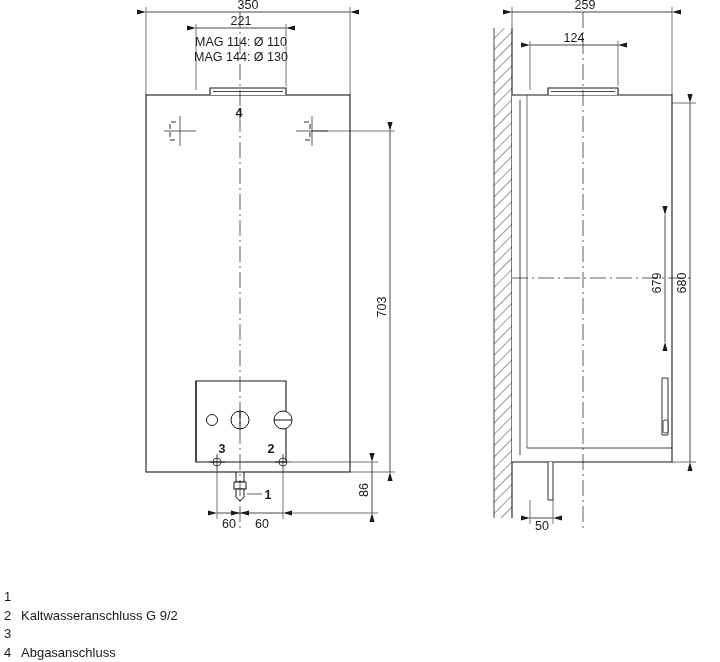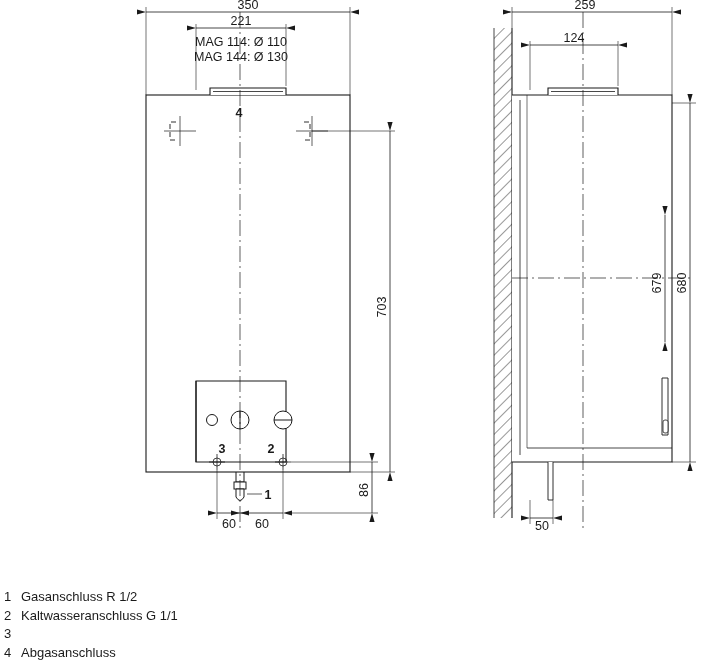--- a/index.html
+++ b/index.html
@@ -192,25 +192,24 @@
       <text x="239" y="117" text-anchor="middle">4</text>
       <text x="222" y="453" text-anchor="middle">3</text>
       <text x="271" y="453" text-anchor="middle">2</text>
       <text x="268" y="499" text-anchor="middle">1</text>
     </g>
   </svg>
 
   <div class="legend">
     <div class="legend-row">
       <span class="legend-num">1</span>
-      <span class="legend-text">Gasanschluss R 1/2</span>
     </div>
     <div class="legend-row">
       <span class="legend-num">2</span>
-      <span class="legend-text">Kaltwasseranschluss G 1/1</span>
+      <span class="legend-text">Kaltwasseranschluss G 9/2</span>
     </div>
     <div class="legend-row">
       <span class="legend-num">3</span>
     </div>
     <div class="legend-row">
       <span class="legend-num">4</span>
       <span class="legend-text">Abgasanschluss</span>
     </div>
   </div>
 

